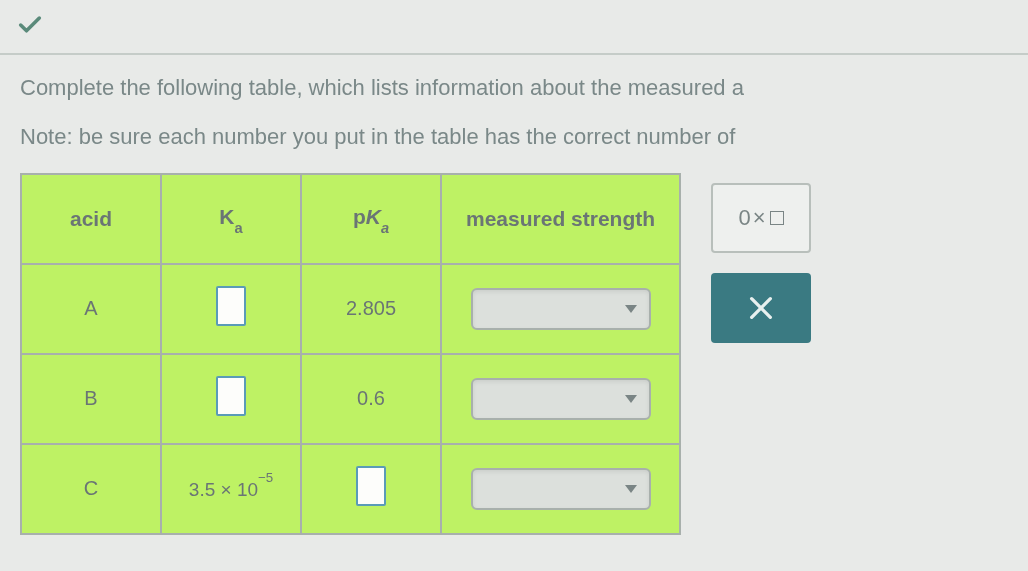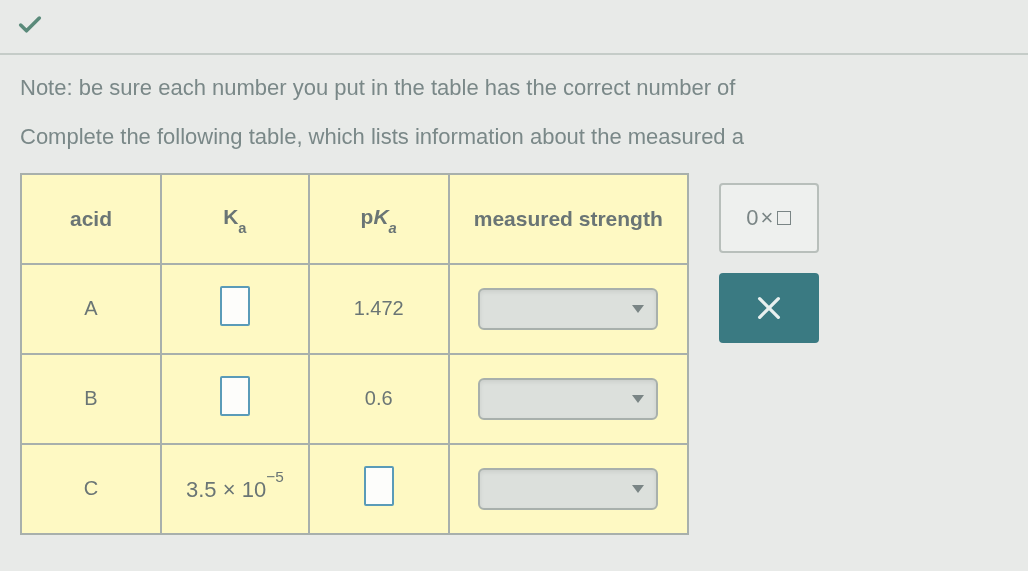--- a/index.html
+++ b/index.html
@@ -43,21 +43,21 @@
       line-height: 1.4;
     }
     .main-area {
       display: flex;
       gap: 30px;
       align-items: flex-start;
       margin-top: 20px;
     }
     table.data-table {
       border-collapse: collapse;
-      background: #fef9c3;
+      background: #bef264;
     }
     table.data-table th,
     table.data-table td {
       border: 2px solid #a8b0ac;
       padding: 18px 24px;
       text-align: center;
       font-size: 20px;
       color: #6a7575;
       min-width: 140px;
       height: 90px;
@@ -137,36 +137,36 @@
       align-items: center;
       justify-content: center;
       cursor: pointer;
     }
     .close-btn svg {
       width: 32px;
       height: 32px;
       stroke: #e8f0ef;
     }
     .ka-value {
-      font-size: 22px;
+      font-size: 19px;
     }
   </style>
 </head>
 <body>
 
 <div class="checkmark-top">
   <svg viewBox="0 0 24 24" fill="none" stroke-width="3" stroke-linecap="round" stroke-linejoin="round">
     <polyline points="4 12 9 17 20 6"></polyline>
   </svg>
 </div>
 <hr class="divider">
 
 <div class="content">
+  <p class="instruction-line">Complete the following table, which lists information about the measured a</p>
   <p class="instruction-line">Note: be sure each number you put in the table has the correct number of</p>
-  <p class="instruction-line">Complete the following table, which lists information about the measured a</p>
 
   <div class="main-area">
     <table class="data-table">
       <thead>
         <tr>
           <th>acid</th>
           <th>
             <span style=""><span>K</span><span class="sub">a</span></span>
           </th>
           <th>
@@ -174,21 +174,21 @@
           </th>
           <th>measured strength</th>
         </tr>
       </thead>
       <tbody>
         <tr>
           <td>A</td>
           <td>
             <span class="input-box"></span>
           </td>
-          <td>1.472</td>
+          <td>2.805</td>
           <td>
             <div class="dropdown">
               <svg class="chevron" viewBox="0 0 16 12" fill="#7a8585">
                   <polygon points="2,2 14,2 8,10"></polygon>
                 </svg>
             </div>
           </td>
         </tr>
         <tr>
           <td>B</td>

